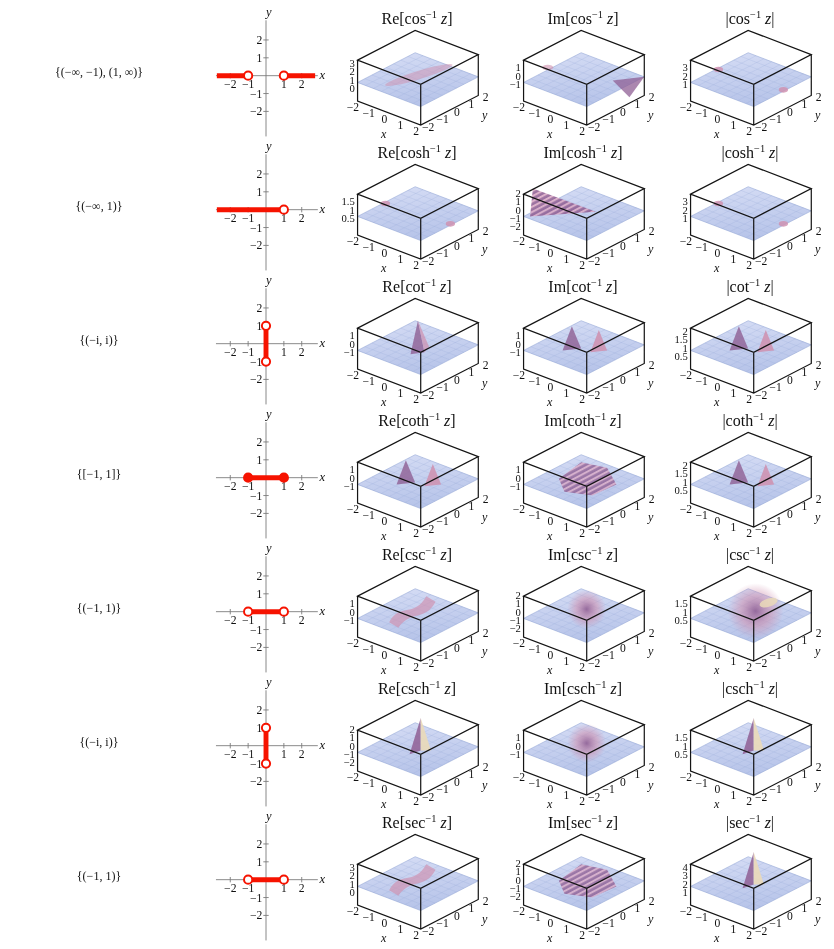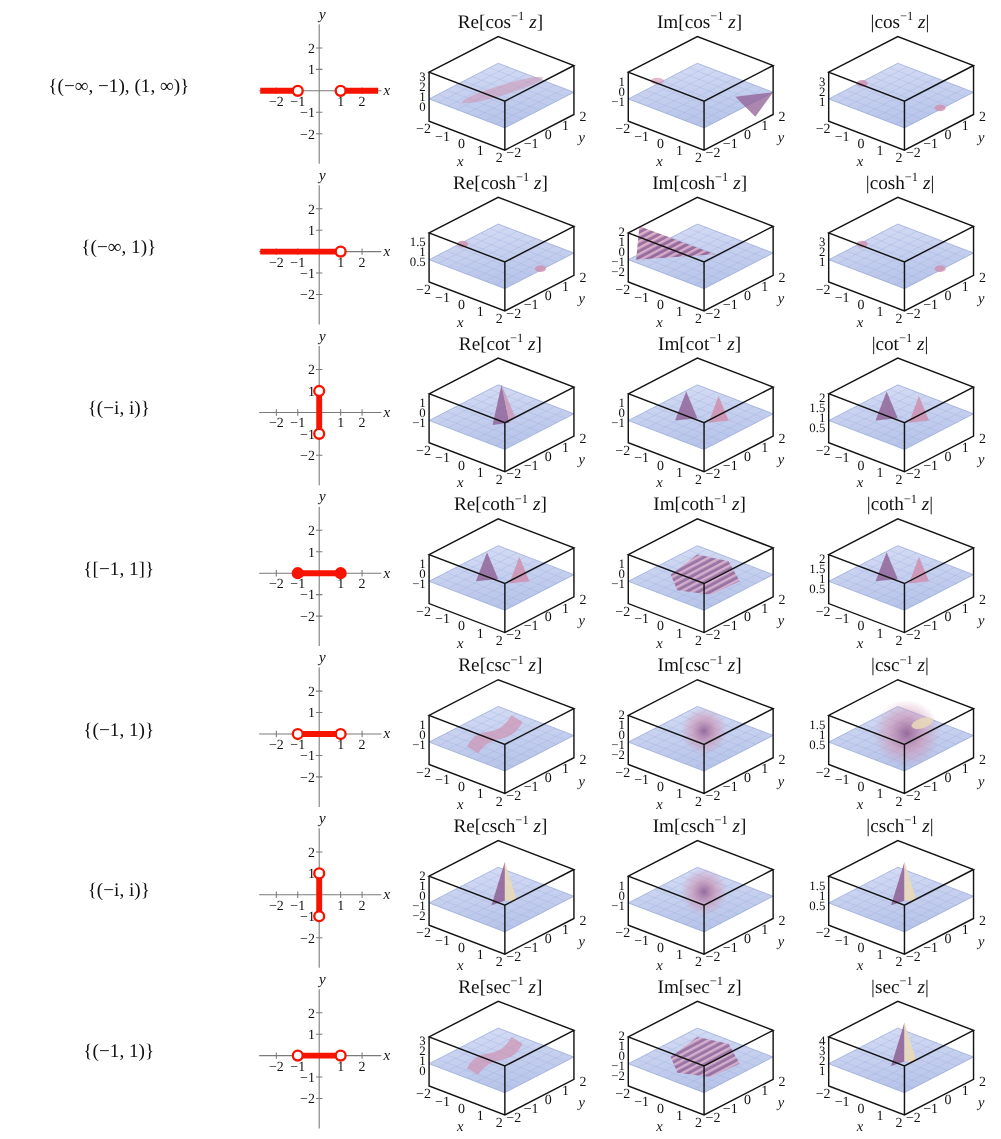--- a/index.html
+++ b/index.html
@@ -1,20 +1,20 @@
 <!DOCTYPE html>
 <html><head>
 <meta charset="utf-8">
 <style>
   html,body{margin:0;padding:0;background:#ffffff;}
   body{font-family:"Liberation Serif","DejaVu Serif",serif;color:#111;}
   .figure{position:relative;width:834px;height:949px;box-sizing:border-box;padding-top:6px;
           display:grid;grid-template-rows:repeat(7,134px);background:#fff;overflow:hidden;}
   .row{display:grid;grid-template-columns:198px 136px 166px 166px 168px;align-items:center;height:134px;}
-  .cut-set-label{text-align:center;font-size:16px;line-height:1.1;}
+  .cut-set-label{text-align:center;font-size:12px;line-height:1.1;}
   .cut-cell{display:flex;justify-content:center;align-items:center;height:134px;}
   .cut-svg{width:120px;height:134px;display:block;}
   .plot3d{display:flex;flex-direction:column;align-items:center;justify-content:flex-start;height:134px;}
   .plot-title{font-size:16px;line-height:17px;height:17px;white-space:nowrap;}
   .plot-title sup{font-size:0.65em;}
   .plot-title i{font-style:italic;}
   .surf-svg{width:156px;height:117px;display:block;}
   text{font-family:"Liberation Serif","DejaVu Serif",serif;}
 </style>
 </head>

